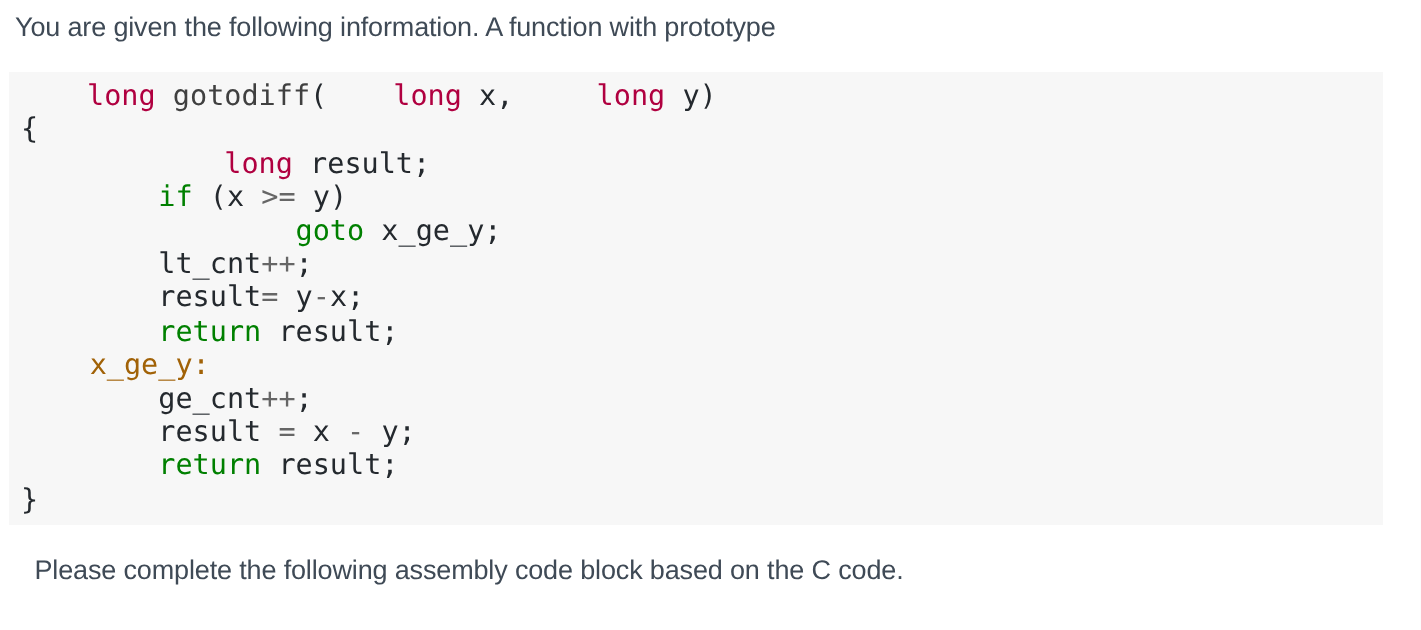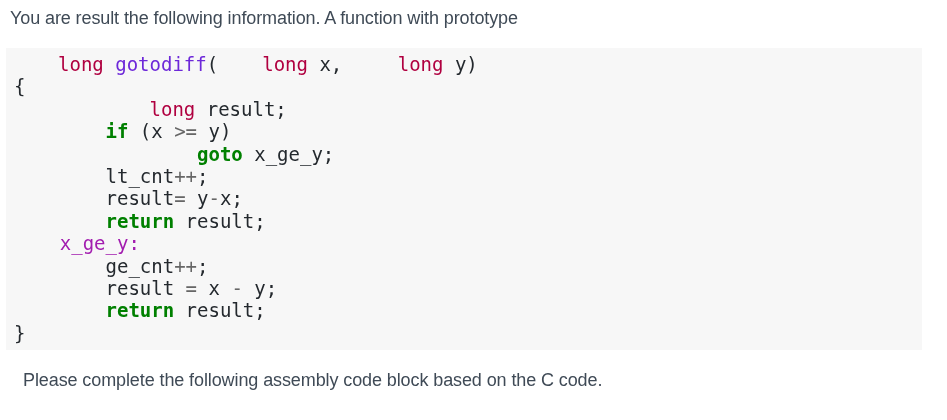--- a/index.html
+++ b/index.html
@@ -28,26 +28,26 @@
     font-size: 19px;
     line-height: 22.4px;
     color: #24292e;
   }
   .code-line {
     white-space: pre;
     height: 22.4px;
   }
   
   .tok-kt { color: #B00040; margin-left: 44px; }              
-  .tok-nf { color: #6d28d9; }              
-  .tok-k  { color: #008000; font-weight: bold; } 
+  .tok-nf { color: #404040; }              
+  .tok-k  { color: #008000; font-weight: normal; } 
   .tok-o  { color: #666666; }              
-  .tok-nl { color: #a21caf; }              
+  .tok-nl { color: #a16207; }              
   .tok-pl { color: #24292e; }              
 </style>
 </head>
 <body>
 
-<p class="prose intro">You are result the following information. A function with prototype</p>
+<p class="prose intro">You are given the following information. A function with prototype</p>
 
 <pre class="codeblock"><div class="code-line"><span class="tok-kt">long</span><span class="tok-pl"> </span><span class="tok-nf">gotodiff</span><span class="tok-pl">(</span><span class="tok-kt">long</span><span class="tok-pl"> x, </span><span class="tok-kt">long</span><span class="tok-pl"> y)</span></div><div class="code-line"><span class="tok-pl">{</span></div><div class="code-line"><span class="tok-pl">        </span><span class="tok-kt">long</span><span class="tok-pl"> result;</span></div><div class="code-line"><span class="tok-pl">        </span><span class="tok-k">if</span><span class="tok-pl"> (x </span><span class="tok-o">&gt;=</span><span class="tok-pl"> y)</span></div><div class="code-line"><span class="tok-pl">                </span><span class="tok-k">goto</span><span class="tok-pl"> x_ge_y;</span></div><div class="code-line"><span class="tok-pl">        lt_cnt</span><span class="tok-o">++</span><span class="tok-pl">;</span></div><div class="code-line"><span class="tok-pl">        result</span><span class="tok-o">=</span><span class="tok-pl"> y</span><span class="tok-o">-</span><span class="tok-pl">x;</span></div><div class="code-line"><span class="tok-pl">        </span><span class="tok-k">return</span><span class="tok-pl"> result;</span></div><div class="code-line"><span class="tok-pl">    </span><span class="tok-nl">x_ge_y:</span></div><div class="code-line"><span class="tok-pl">        ge_cnt</span><span class="tok-o">++</span><span class="tok-pl">;</span></div><div class="code-line"><span class="tok-pl">        result </span><span class="tok-o">=</span><span class="tok-pl"> x </span><span class="tok-o">-</span><span class="tok-pl"> y;</span></div><div class="code-line"><span class="tok-pl">        </span><span class="tok-k">return</span><span class="tok-pl"> result;</span></div><div class="code-line"><span class="tok-pl">}</span></div></pre>
 
 <p class="prose outro">Please complete the following assembly code block based on the C code.</p>
 
 </body></html>

